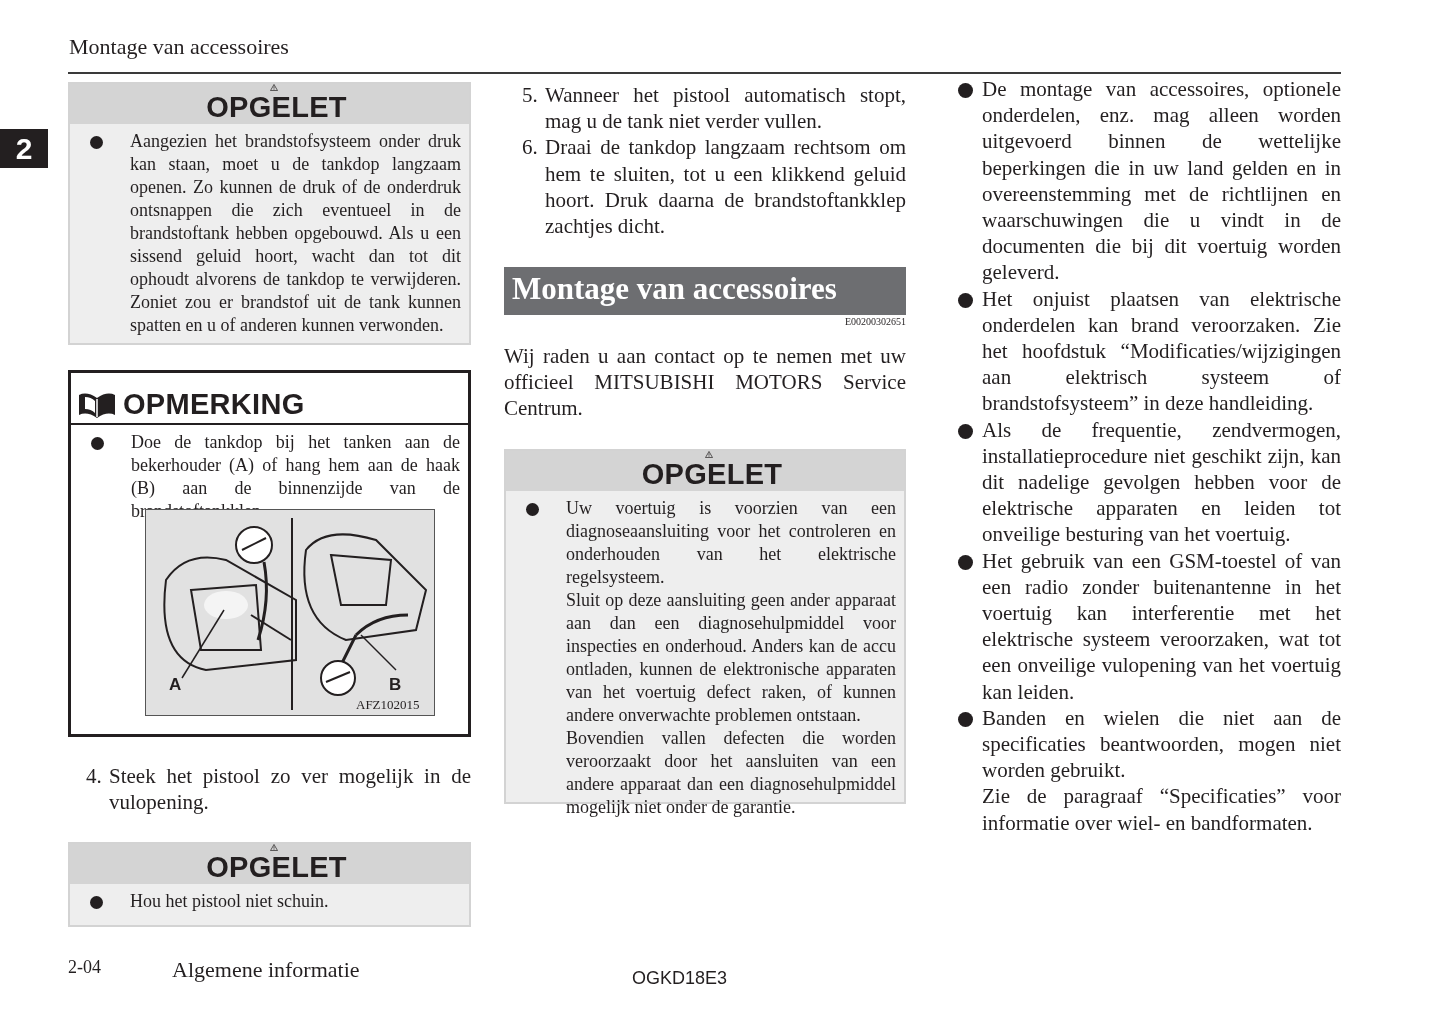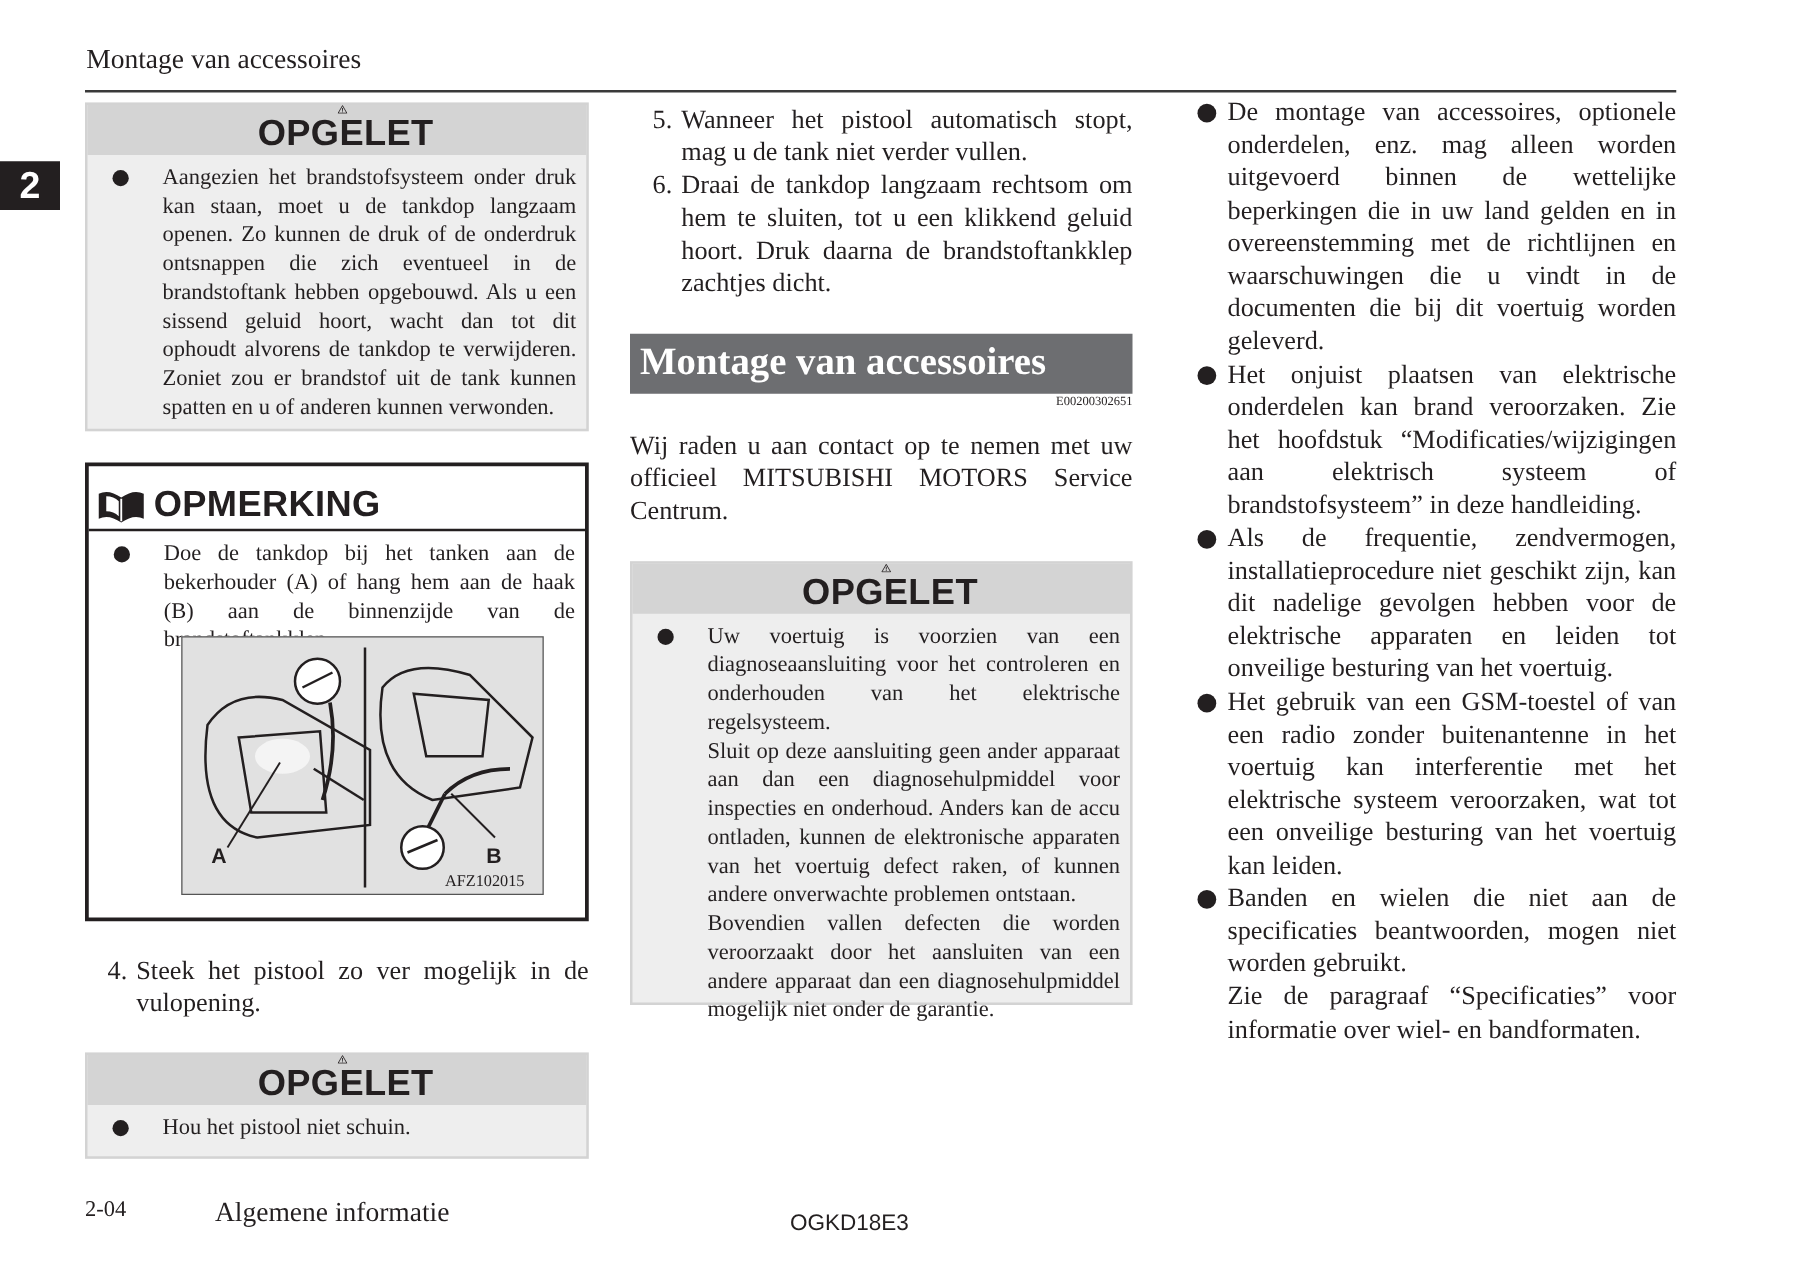--- a/index.html
+++ b/index.html
@@ -181,21 +181,21 @@
   <div class="right-item">
     <span class="dot"></span>
     <p>Het onjuist plaatsen van elektrische onderdelen kan brand veroorzaken. Zie het hoofdstuk “Modificaties/wijzigingen aan elektrisch systeem of brandstofsysteem” in deze handleiding.</p>
   </div>
   <div class="right-item">
     <span class="dot"></span>
     <p>Als de frequentie, zendvermogen, installatieprocedure niet geschikt zijn, kan dit nadelige gevolgen hebben voor de elektrische apparaten en leiden tot onveilige besturing van het voertuig.</p>
   </div>
   <div class="right-item">
     <span class="dot"></span>
-    <p>Het gebruik van een GSM-toestel of van een radio zonder buitenantenne in het voertuig kan interferentie met het elektrische systeem veroorzaken, wat tot een onveilige besturing van het voertuig kan leiden.</p>
+    <p>Het gebruik van een GSM-toestel of van een radio zonder buitenantenne in het voertuig kan interferentie met het elektrische systeem veroorzaken, wat tot een onveilige vulopening van het voertuig kan leiden.</p>
   </div>
   <div class="right-item">
     <span class="dot"></span>
     <p>Banden en wielen die niet aan de specificaties beantwoorden, mogen niet worden gebruikt.</p>
     <p>Zie de paragraaf “Specificaties” voor informatie over wiel- en bandformaten.</p>
   </div>
 </div>
 
 <div class="footer-page">2-04</div>
 <div class="footer-sec">Algemene informatie</div>

